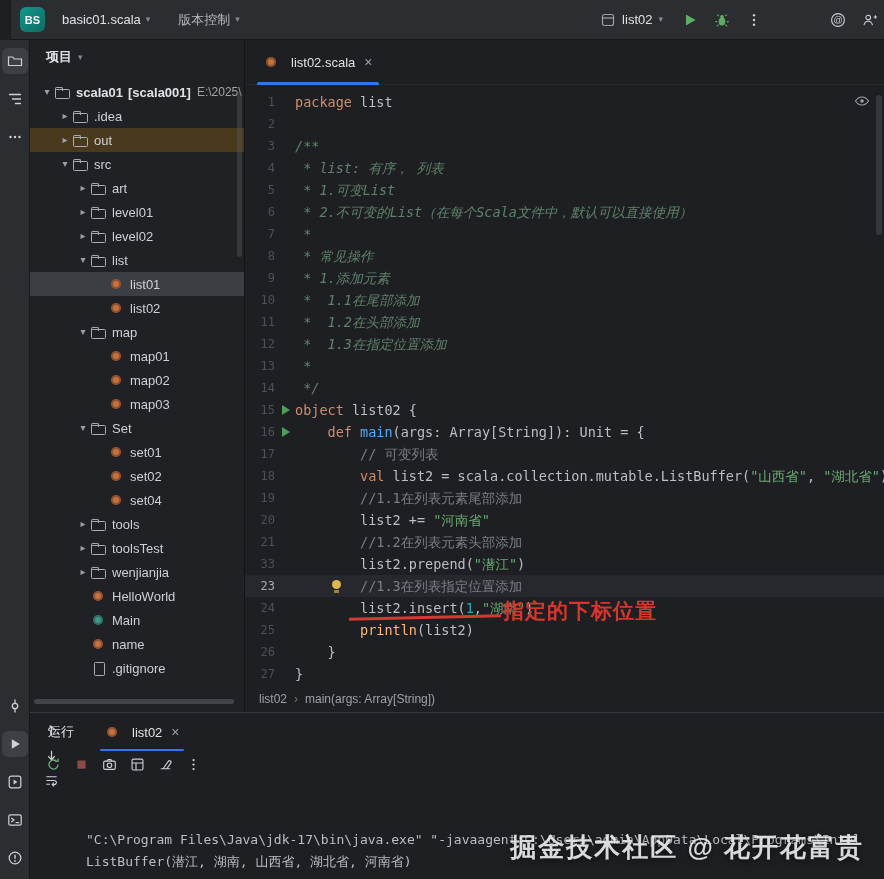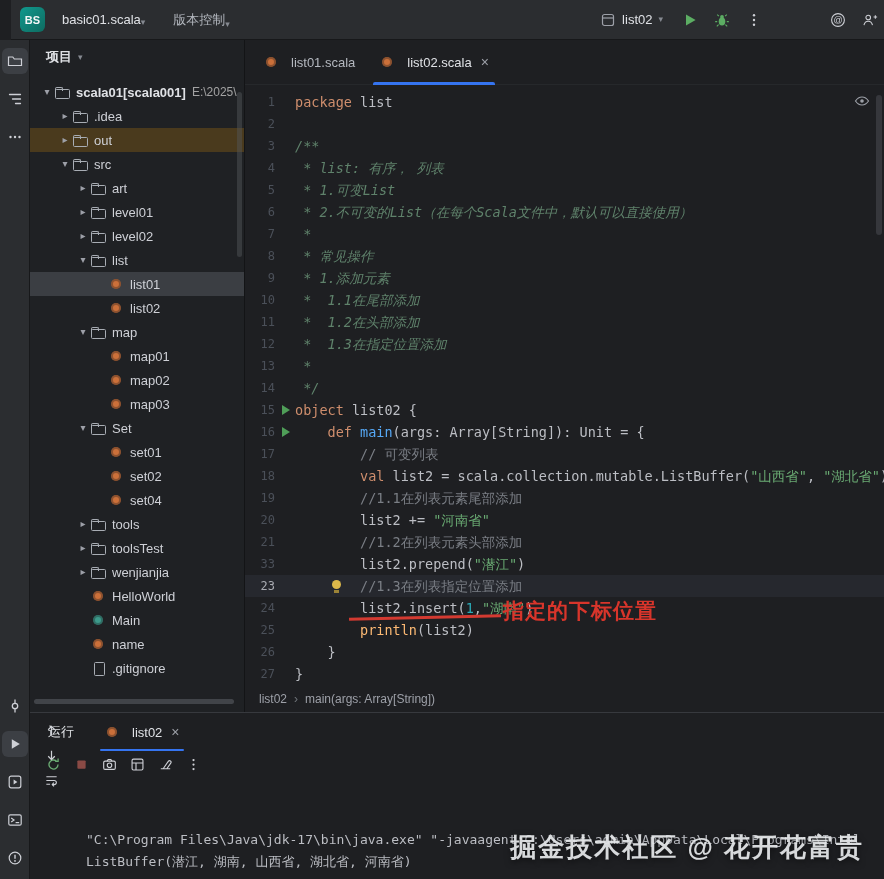--- a/index.html
+++ b/index.html
@@ -3,21 +3,21 @@
 <meta charset="utf-8">
 <style>
 *{margin:0;padding:0;box-sizing:border-box}
 html,body{width:884px;height:879px;overflow:hidden;background:#1e1f22}
 body{font-family:"Liberation Sans","DejaVu Sans",sans-serif}
 .app{position:relative;width:884px;height:879px;color:#bcbec4;font-size:13px}
 
 
 .titlebar{position:absolute;left:11px;top:0;width:884px;height:40px;background:#2b2d30;border-bottom:1px solid #17181a;display:flex;align-items:center;z-index:5}
 .logo{width:25px;height:25px;border-radius:6px;background:linear-gradient(135deg,#11998e,#0e6b60);color:#f5f6f7;font-weight:700;font-size:11px;display:flex;align-items:center;justify-content:center;margin:0 9px;cursor:default}
-.menu-item{display:flex;align-items:flex-end;color:#dfe1e5;padding:5px 8px;border-radius:5px;cursor:default}
+.menu-item{display:flex;align-items:center;gap:5px;color:#dfe1e5;padding:5px 8px;border-radius:5px;cursor:default}
 .menu-item.vcs{color:#b2b6bd;margin-left:12px}
 .chev{color:#868a91;font-size:9px;line-height:1}
 .tb-right{margin-left:auto;display:flex;align-items:center;gap:6px;padding-right:12px}
 .runcfg{display:flex;align-items:center;gap:6px;color:#dfe1e5;padding:4px 8px;border-radius:5px}
 .tb-icon{width:26px;height:26px;border-radius:5px;display:flex;align-items:center;justify-content:center}
 .tb-sep{width:46px}
 .icn{display:inline-flex}
 .icn svg{width:16px;height:16px;display:block}
 
 
@@ -36,21 +36,21 @@
 .tree-row.hl-out{background:#4a3a1d}
 .tree-row .chev{width:14px;flex:none;text-align:center;font-size:10px;color:#9da0a8}
 .ticon{width:16px;height:16px;flex:none;position:relative;margin-right:6px;display:inline-block}
 .ticon.folder::before{content:"";position:absolute;left:1px;top:5px;width:13px;height:8px;border:1.2px solid #a8adb4;border-radius:1.5px}
 .ticon.folder::after{content:"";position:absolute;left:1px;top:2.5px;width:6px;height:3px;border:1.2px solid #a8adb4;border-bottom:none;border-radius:2px 2px 0 0}
 .ticon.scala-object::before{content:"";position:absolute;left:3px;top:3px;width:10px;height:10px;border-radius:50%;background:#cb703a;box-shadow:inset 0 0 0 2px rgba(25,26,29,.35)}
 .ticon.scala-class::before{content:"";position:absolute;left:3px;top:3px;width:10px;height:10px;border-radius:50%;background:#3d9a8b;box-shadow:inset 0 0 0 2px rgba(25,26,29,.35)}
 .ticon.file::before{content:"";position:absolute;left:3.5px;top:1.5px;width:9px;height:12px;border:1.2px solid #a8adb4;border-radius:1.5px}
 .tlabel{color:#ced0d6}
 .tree-row.root .tlabel,.tree-row.root .tsuffix{font-weight:700;color:#dfe1e5}
-.tsuffix{color:#dfe1e5}
+.tsuffix{margin-left:5px;color:#dfe1e5}
 .thint{margin-left:6px;color:#a3a3a3;font-size:12px}
 .pj-hscroll{position:absolute;left:4px;bottom:8px;width:200px;height:5px;border-radius:3px;background:#55585e;opacity:.65}
 .pj-vscroll{position:absolute;right:2px;top:52px;width:5px;height:165px;border-radius:3px;background:#55585e;opacity:.45}
 
 
 .editor{position:absolute;left:245px;top:40px;width:639px;height:672px;background:#1e1f22;display:flex;flex-direction:column}
 .tabbar{height:45px;flex:none;display:flex;align-items:stretch;padding-left:6px;border-bottom:1px solid #26282b}
 .etab{display:flex;align-items:center;gap:6px;padding:0 12px;position:relative;color:#b4b8bf;cursor:default}
 .etab.active{color:#dfe1e5}
 .etab.active::after{content:"";position:absolute;left:6px;right:6px;bottom:-1px;height:3px;border-radius:2px 2px 0 0;background:#3574f0}
@@ -372,24 +372,20 @@
           <span class="ticon file"></span>
           <span class="tlabel">.gitignore</span>
         </div>
       </div>
     <div class="pj-vscroll"></div>
     <div class="pj-hscroll"></div>
   </aside>
 
   <main class="editor">
     <div class="tabbar">
-        <div class="etab">
-          <span class="ticon scala-object"></span>
-          <span>list01.scala</span>
-        </div>
         <div class="etab active">
           <span class="ticon scala-object"></span>
           <span>list02.scala</span>
           <span class="etab-close">×</span>
         </div>
       </div>
     <div class="code-area">
       <div>
           <div class="code-row">
             <span class="ln">1</span>

